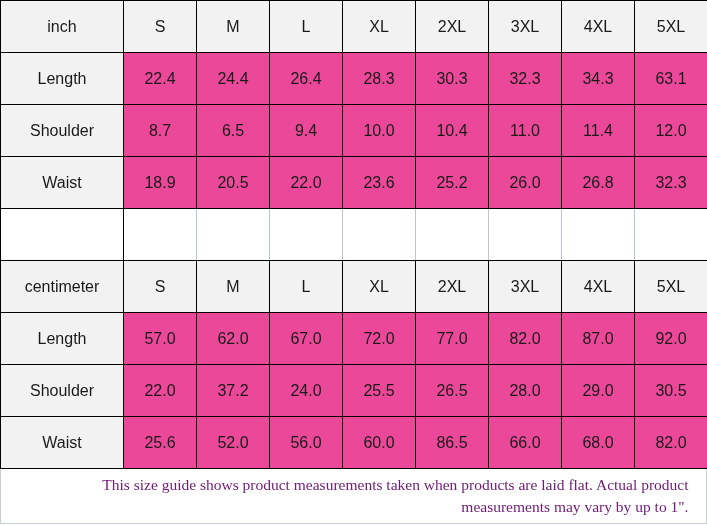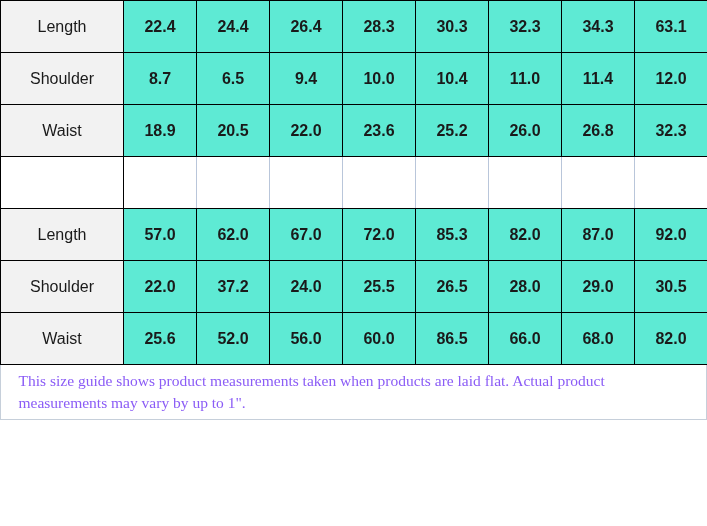--- a/index.html
+++ b/index.html
@@ -24,22 +24,21 @@
     color: #1a1a1a;
     height: 51px;
     padding: 0;
     overflow: hidden;
     white-space: nowrap;
   }
   td.head, td.label {
     background: #f2f2f2;
   }
   td.val {
-    background: #5eead4;
-    font-weight: bold;
+    background: #ec4899;
   }
   
   tr.spacer td { background: #ffffff; }
   tr.spacer td.s-first {
     border-left: 1px solid #000000;
     border-right: 1px solid #000000;
   }
   tr.spacer td.s-mid {
     border-left: 1px solid #b9c6da;
     border-right: 1px solid #b9c6da;
@@ -56,42 +55,53 @@
     border-top: none;
     background: #ffffff;
     display: flex;
     align-items: center;
     justify-content: center;
   }
   .footer-note {
     font-family: "Liberation Serif", serif;
     font-size: 15.5px;
     line-height: 1.4;
-    color: #8b5cf6;
-    text-align: left;
+    color: #701a75;
+    text-align: right;
     max-width: 670px;
     margin: 5px auto;
   }
 </style>
 </head>
 <body>
 
 <table class="size-chart">
   <colgroup>
     <col style="width:123px">
     <col style="width:73px">
       <col style="width:73px">
       <col style="width:73px">
       <col style="width:73px">
     <col style="width:73px">
       <col style="width:73px">
       <col style="width:73px">
       <col style="width:73px">
   </colgroup>
   <tbody>
+    <tr>
+      <td class="head">inch</td>
+      <td class="head">S</td>
+      <td class="head">M</td>
+      <td class="head">L</td>
+      <td class="head">XL</td>
+      <td class="head">2XL</td>
+      <td class="head">3XL</td>
+      <td class="head">4XL</td>
+      <td class="head">5XL</td>
+    </tr>
     <tr>
       <td class="label">Length</td>
       <td class="val">22.4</td>
       <td class="val">24.4</td>
       <td class="val">26.4</td>
       <td class="val">28.3</td>
       <td class="val">30.3</td>
       <td class="val">32.3</td>
       <td class="val">34.3</td>
       <td class="val">63.1</td>
@@ -123,26 +133,37 @@
       <td class="s-mid"></td>
       <td class="s-mid"></td>
       <td class="s-mid"></td>
       <td class="s-mid"></td>
       <td class="s-mid"></td>
       <td class="s-mid"></td>
       <td class="s-mid"></td>
       <td class="s-last"></td>
     </tr>
     <tr>
+      <td class="head">centimeter</td>
+      <td class="head">S</td>
+      <td class="head">M</td>
+      <td class="head">L</td>
+      <td class="head">XL</td>
+      <td class="head">2XL</td>
+      <td class="head">3XL</td>
+      <td class="head">4XL</td>
+      <td class="head">5XL</td>
+    </tr>
+    <tr>
       <td class="label">Length</td>
       <td class="val">57.0</td>
       <td class="val">62.0</td>
       <td class="val">67.0</td>
       <td class="val">72.0</td>
-      <td class="val">85.3</td>
+      <td class="val">77.0</td>
       <td class="val">82.0</td>
       <td class="val">87.0</td>
       <td class="val">92.0</td>
     </tr>
     <tr>
       <td class="label">Shoulder</td>
       <td class="val">22.0</td>
       <td class="val">37.2</td>
       <td class="val">24.0</td>
       <td class="val">25.5</td>

